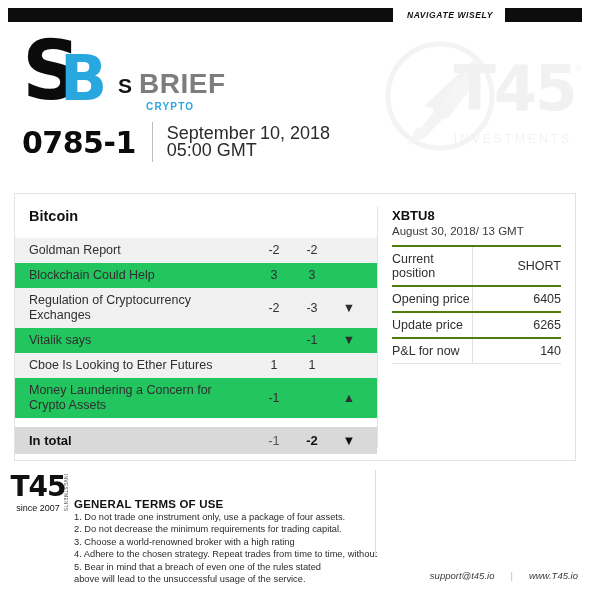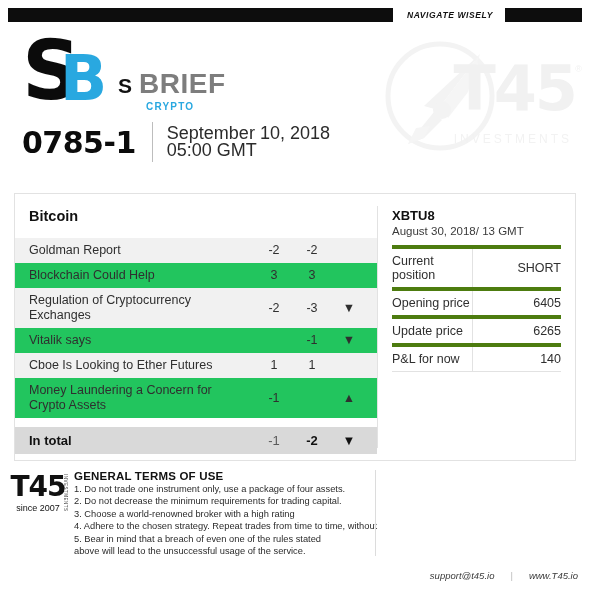--- a/index.html
+++ b/index.html
@@ -281,21 +281,21 @@
     margin-bottom: 8px;
   }
   .pos-table {
     width: 100%;
     border-collapse: collapse;
   }
   .pos-table td {
     font-size: 12.5px;
     color: #2f2f2f;
     padding: 5px 0;
-    border-top: 4px solid #4d7c0f;
+    border-top: 2px solid #4d7c0f;
   }
   .pos-table tr:last-child td { border-bottom: 1px solid #e2e2e2; }
   .pos-label { text-align: left; padding-right: 8px; }
   .pos-value {
     text-align: right;
     border-left: 1px solid #e2e2e2;
     padding-left: 8px !important;
     width: 80px;
   }
   .val-short { color: #e0483c; }
@@ -344,20 +344,21 @@
   .terms {
     flex: 1;
     padding-left: 6px;
   }
   .terms-title {
     font-size: 11.5px;
     font-weight: bold;
     color: #111;
     letter-spacing: 0.2px;
     margin-bottom: 1px;
+    margin-top: 28px;
   }
   .terms-line {
     font-size: 9.3px;
     line-height: 12.4px;
     color: #2b2b2b;
   }
   .foot-sep {
     position: absolute;
     left: 375px;
     top: 0px;

